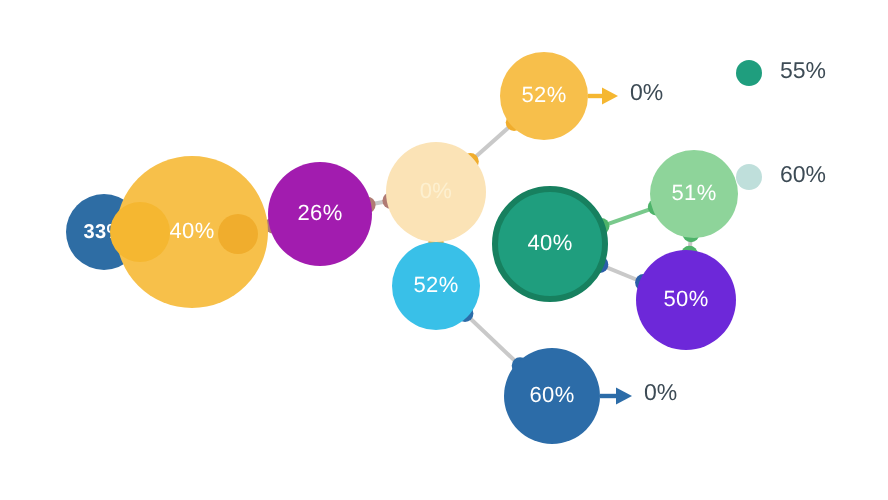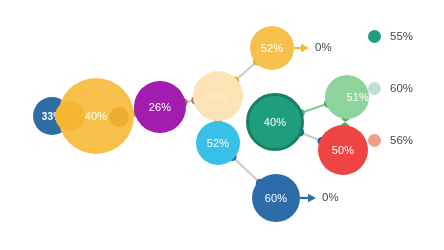--- a/index.html
+++ b/index.html
@@ -137,41 +137,37 @@
       </div>
       <div class="bubble" style="left: 196px; top: 121px; width: 44px; height: 44px; background: rgb(57, 192, 232);">
         <span class="bubble-label">52%</span>
       </div>
       <div class="bubble" style="left: 252px; top: 174px; width: 48px; height: 48px; background: rgb(44, 108, 168);">
         <span class="bubble-label">60%</span>
       </div>
       <div class="bubble" style="left: 246px; top: 93px; width: 58px; height: 58px; background: rgb(31, 158, 126); border: 3px solid rgb(23, 128, 95);">
         <span class="bubble-label">40%</span>
       </div>
-      <div class="bubble" style="left: 325px; top: 75px; width: 44px; height: 44px; background: rgb(142, 212, 154); justify-content: flex-end;">
+      <div class="bubble" style="left: 325px; top: 75px; width: 44px; height: 44px; background: rgb(142, 212, 154);">
         <span class="bubble-label">51%</span>
       </div>
-      <div class="bubble" style="left: 318px; top: 125px; width: 50px; height: 50px; background: #ef4444;">
+      <div class="bubble" style="left: 318px; top: 125px; width: 50px; height: 50px; background: #6d28d9;">
         <span class="bubble-label">50%</span>
       </div>
     </div>
 
   <div id="arrows-layer">
       <div class="endlabel" style="left: 315px; top: 41px; color: rgb(61, 75, 85);">0%</div>
       <div class="endlabel" style="left: 322px; top: 191px; color: rgb(61, 75, 85);">0%</div>
     </div>
 
   <div id="legend">
       <div class="legend-row">
         <span class="legend-swatch" style="background: rgb(31, 158, 126);"></span>
         <span class="legend-text">55%</span>
       </div>
       <div class="legend-row">
         <span class="legend-swatch" style="background: rgb(191, 223, 219);"></span>
         <span class="legend-text">60%</span>
       </div>
-      <div class="legend-row">
-        <span class="legend-swatch" style="background: rgb(238, 159, 132);"></span>
-        <span class="legend-text">56%</span>
-      </div>
     </div>
 
 </div>
 
 </body></html>

